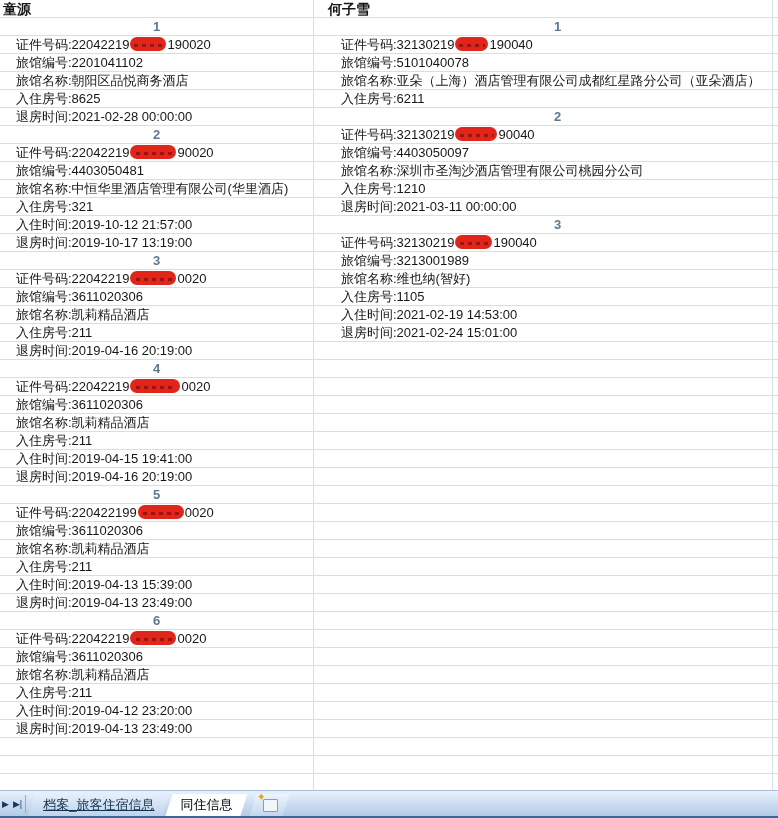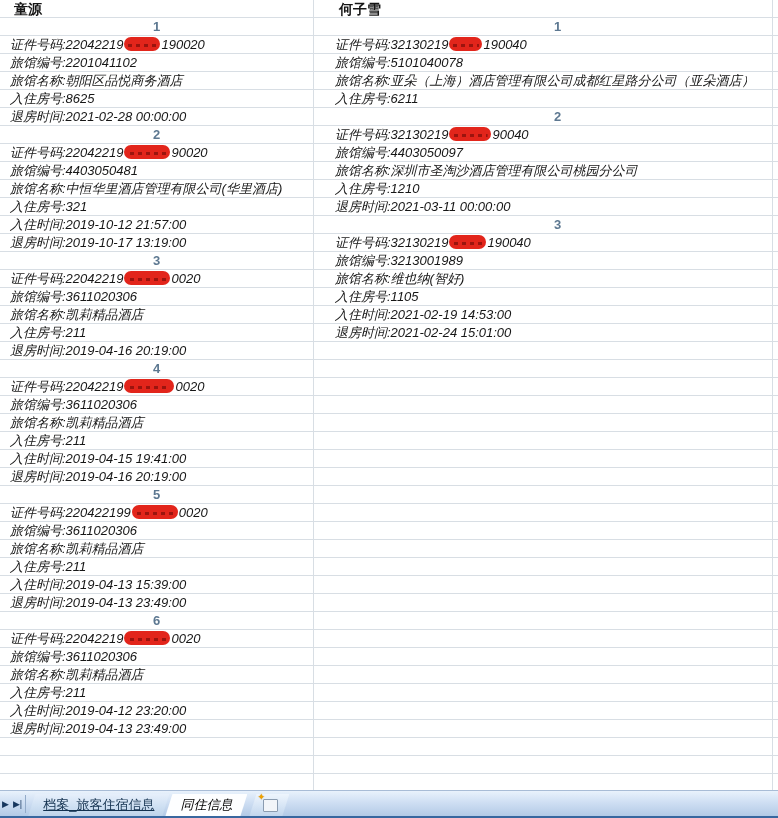--- a/index.html
+++ b/index.html
@@ -6,44 +6,44 @@
   body{width:778px;height:818px;overflow:hidden;background:#fff;
        font-family:"Liberation Sans","DejaVu Sans",sans-serif;color:#161616;}
   #app{position:relative;width:778px;height:818px;}
 
   
   #sheet{position:absolute;left:0;top:0;width:778px;height:790px;overflow:hidden;
          background:repeating-linear-gradient(to bottom,transparent 0 17px,#d8dee4 17px 18px);}
   .vline{position:absolute;top:0;bottom:0;width:1px;background:#d8dee4;}
   .col{position:absolute;top:0;}
   .cell{height:18px;line-height:18px;font-size:13px;white-space:nowrap;}
-  .cell.header{font-weight:bold;font-size:14px;padding-left:14px;}
+  .cell.header{font-weight:bold;font-size:14px;padding-left:3px;}
   .cell.num{text-align:center;color:#5d7891;font-weight:bold;font-size:13px;}
-  .cell.row{padding-left:10px;font-style:italic;}
+  .cell.row{padding-left:16px;}
   .redact{display:inline-block;height:14px;border-radius:7px;margin:0 1px;vertical-align:-2px;
           background-color:#e2251b;
           background-image:repeating-linear-gradient(90deg,#9b140e 0 4px,rgba(0,0,0,0) 4px 8px);
           background-size:80% 3px;background-position:55% 60%;background-repeat:no-repeat;}
 
   
   #tabbar{position:absolute;left:0;top:790px;width:778px;height:28px;box-sizing:border-box;
           background:linear-gradient(180deg,#e9f2fc 0%,#cfdff3 45%,#b3cae6 100%);
           border-top:1px solid #a8bcd6;border-bottom:2px solid #38679f;
           display:flex;align-items:flex-end;}
   .navs{display:flex;align-items:center;align-self:center;padding:0 3px 0 2px;gap:4px;}
   .nav-btn{font-size:9px;color:#17375e;cursor:default;line-height:14px;}
   .nav-sep{width:1px;height:18px;background:#93abc9;align-self:center;margin-right:2px;}
   .tab{position:relative;height:22px;line-height:21px;margin-right:-4px;margin-top:20px;}
   .tab-bg{position:absolute;inset:0;clip-path:polygon(7px 0,100% 0,calc(100% - 7px) 100%,0 100%);
           filter:drop-shadow(0 -1px 0 #8fa9c8);}
   .tab.inactive .tab-bg{background:linear-gradient(180deg,#e6effb 0%,#cddff2 60%,#bed3ea 100%);}
   .tab.active .tab-bg{background:#fdfeff;}
   .tab-label{position:relative;z-index:1;display:block;padding:0 15px;font-size:13px;color:#13314f;}
   .tab.inactive .tab-label{text-decoration:underline;}
-  .tab.active .tab-label{color:#000;font-style:italic;}
+  .tab.active .tab-label{color:#000;}
   .ins-tab{position:relative;height:22px;width:40px;margin-left:6px;}
   .ins-tab .tab-bg{background:linear-gradient(180deg,#eef5fd 0%,#d4e3f4 60%,#c2d6ec 100%);}
   .ins-ico{position:absolute;z-index:1;left:14px;top:5px;width:13px;height:11px;
            background:#f2f5f9;border:1px solid #8b9cb0;border-radius:1px;}
   .ins-star{position:absolute;z-index:2;left:8px;top:-1px;font-size:9px;color:#f0a300;
             text-shadow:0 0 1px #b97700;line-height:9px;}
 </style>
 </head>
 <body>
 

